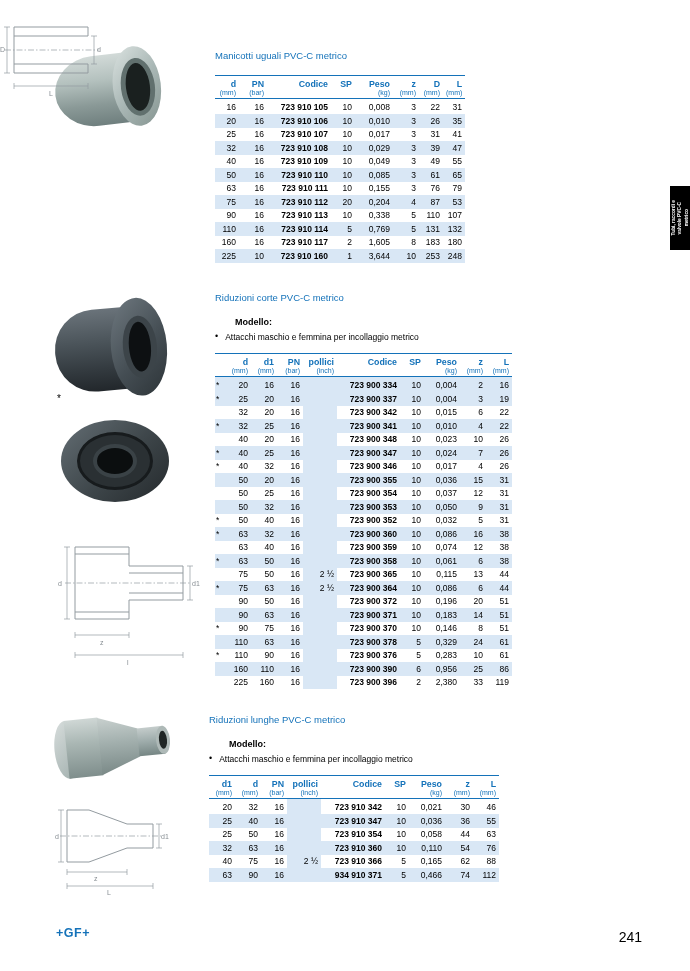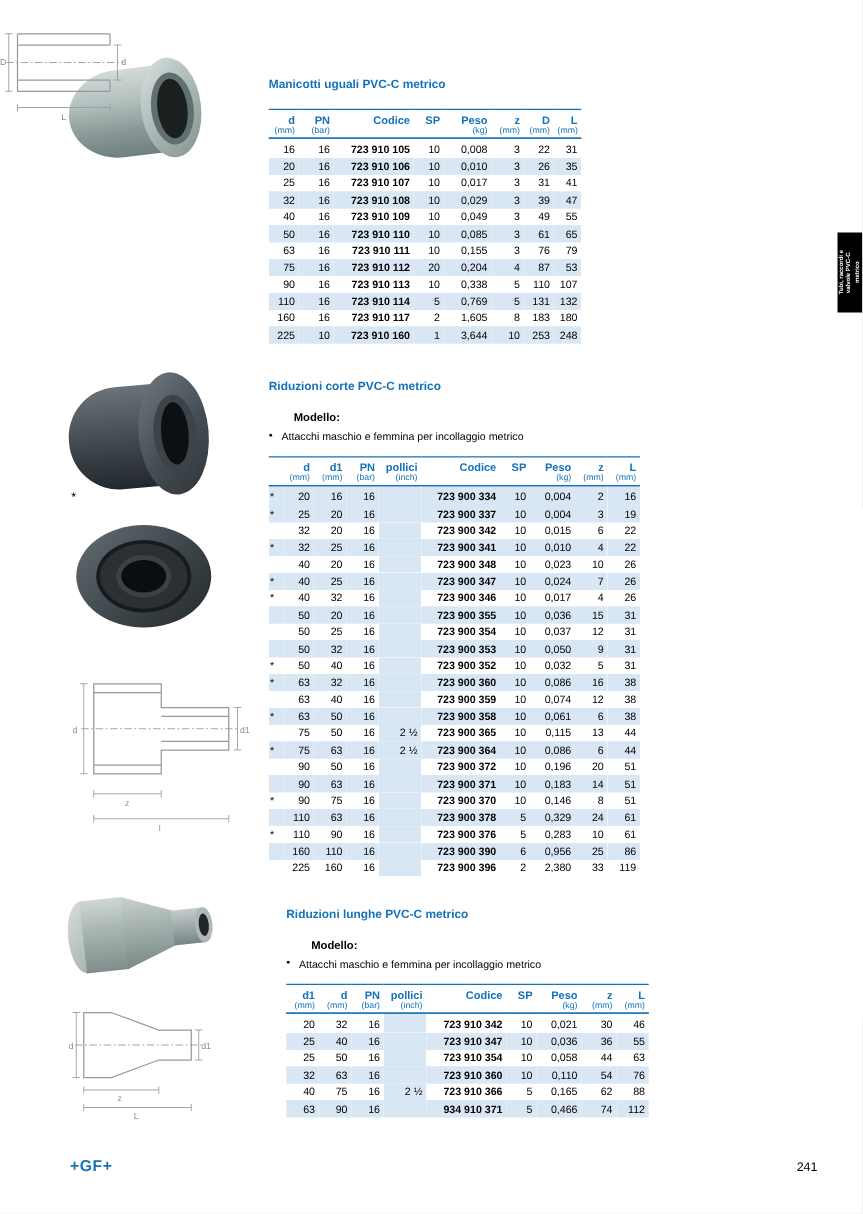--- a/index.html
+++ b/index.html
@@ -10,22 +10,22 @@
   }
   *{box-sizing:border-box;}
   html,body{margin:0;padding:0;background:#e9e9e9;}
   .page{position:relative;width:690px;height:971px;background:#ffffff;margin:0 auto;
         font-family:"Liberation Sans","DejaVu Sans",sans-serif;color:#000;overflow:hidden;}
 
   
   section{position:absolute;}
   #sec1{left:215px;top:50px;width:250px;}
   #sec2{left:215px;top:292px;width:297px;}
-  #sec3{left:229px;top:714px;width:290px;}
-  h2.sec-title{color:var(--accent);font-size:9.5px;font-weight:bold;margin:12px 0 14px 0;}
+  #sec3{left:209px;top:714px;width:290px;}
+  h2.sec-title{color:var(--accent);font-size:9.5px;font-weight:normal;margin:0 0 14px 0;}
   .modello-label{font-size:9px;font-weight:bold;margin:12px 0 5px 0;padding-left:20px;}
   .bullet-line{display:flex;gap:7px;font-size:8.5px;margin:0 0 11px 0;align-items:flex-start;}
   .bullet-line .bullet{font-size:9px;line-height:9px;}
 
   table.gf{border-collapse:collapse;table-layout:fixed;}
   #t1{width:250px;}
   #t2{width:297px;}
   #t3{width:290px;}
   .gf th{color:var(--accent);text-align:right;font-weight:bold;white-space:nowrap;overflow:hidden;}
   .gf tr.hrow th{font-size:8.8px;border-top:1.4px solid var(--accent);padding:2.5px 3px 0 3px;}
@@ -88,21 +88,21 @@
 
   .star-note{position:absolute;left:57px;top:393px;font-size:10px;}
 
   
   .side-tab{position:absolute;right:0;top:186px;width:20px;height:64px;background:#000;color:#fff;
             display:flex;flex-direction:row;align-items:center;justify-content:center;gap:1px;padding:2px 1px;}
   .side-tab span{writing-mode:vertical-rl;transform:rotate(180deg);font-size:4.8px;line-height:5.5px;
                  font-weight:bold;white-space:nowrap;}
   .footer-logo{position:absolute;left:56px;top:926px;color:var(--accent);font-weight:bold;
                font-size:12.5px;letter-spacing:0.5px;}
-  .page-number{position:absolute;right:36px;top:929px;font-size:10px;}
+  .page-number{position:absolute;right:48px;top:929px;font-size:14px;}
 </style>
 </head>
 <body>
 
 <div class="page">
 
   <div class="photo socket1">
     <div class="s1-body"></div>
     <div class="s1-face"></div>
     <div class="s1-bore"></div>

